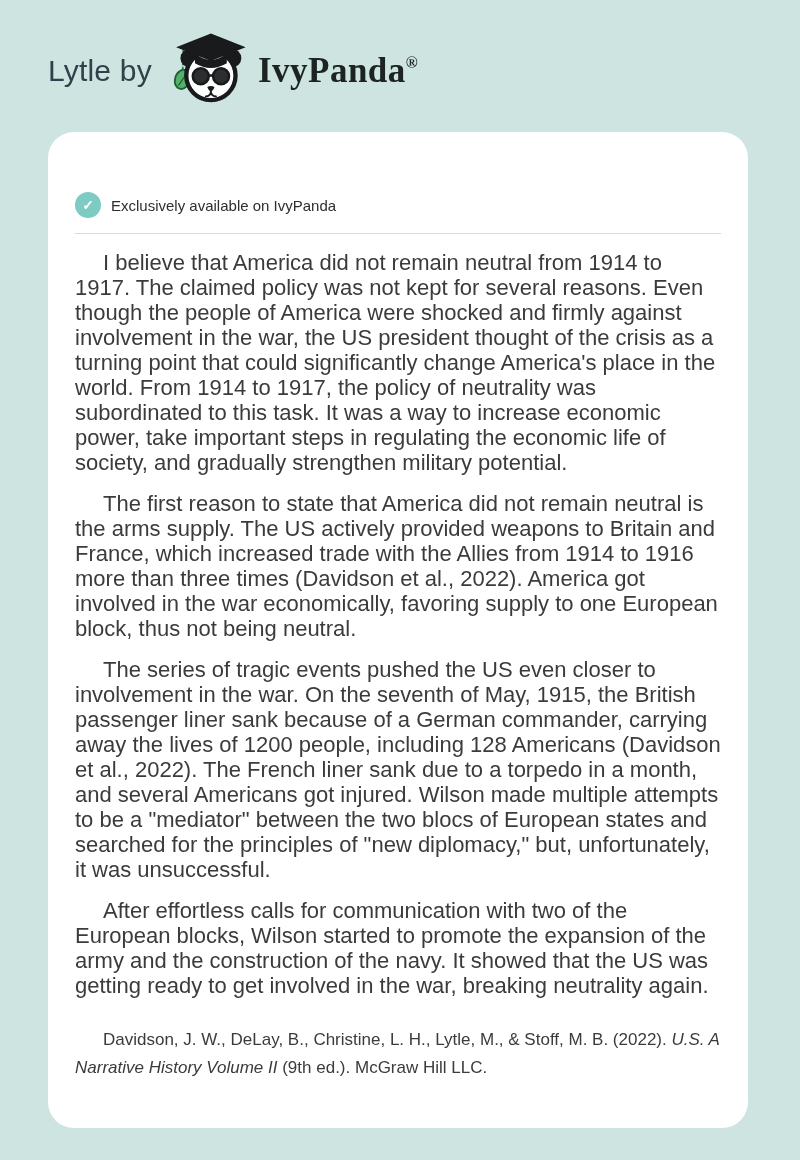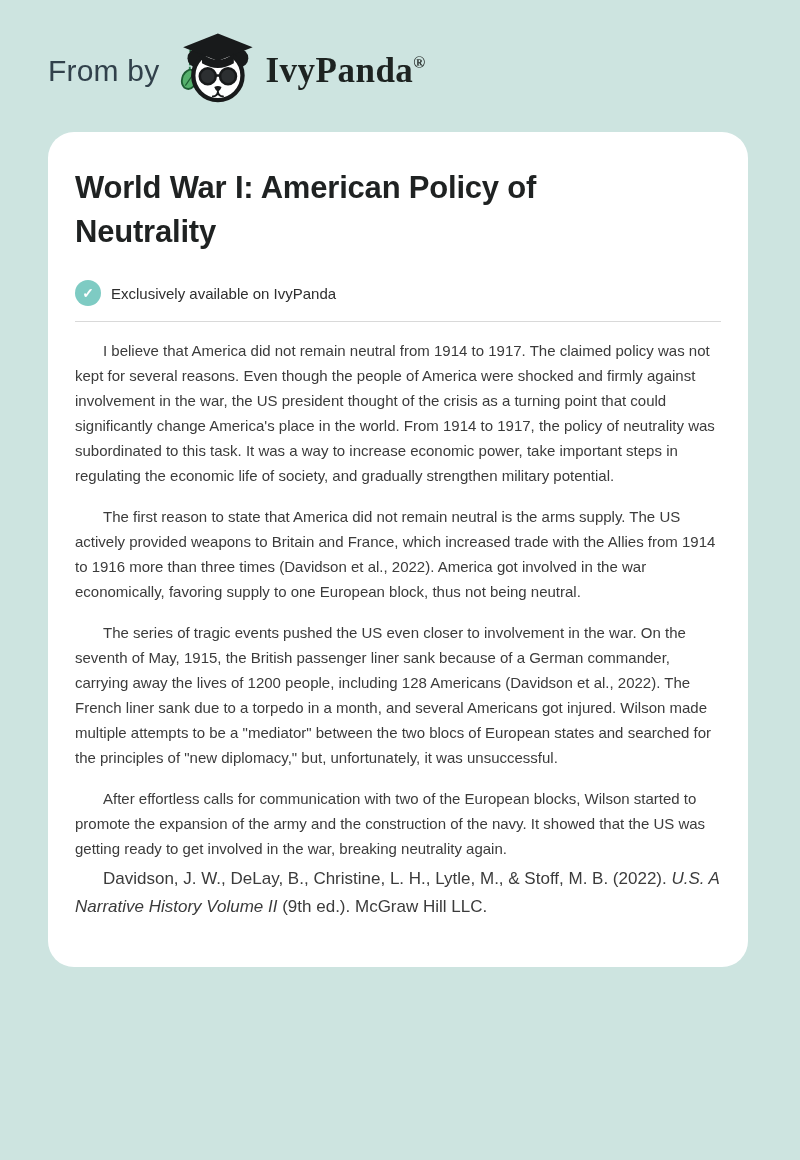--- a/index.html
+++ b/index.html
@@ -82,48 +82,48 @@
     font-size: 15px;
     font-weight: normal;
     color: #2e2e2e;
   }
   .divider {
     border: none;
     border-top: 1px solid #d9d9d9;
     margin: 15px 0 5px 0;
   }
   .essay-body p.body-para {
-    font-size: 15px;
+    font-size: 22px;
     line-height: 25px;
     color: #3b3b3b;
     text-indent: 28px;
     margin-top: 16px;
   }
   .refs-heading {
     font-size: 29px;
     font-weight: bold;
     color: #1f2222;
     margin: 30px 0 10px 0;
   }
   .citation {
     font-size: 17px;
     line-height: 28px;
     color: #3b3b3b;
     text-indent: 28px;
-    margin-top: 4px;
+    margin-top: 28px;
   }
   .citation .italic { font-style: italic; }
 </style>
 </head>
 <body>
 
 <div class="page">
 
   <div class="header">
-    <span class="prefix">From by</span>
+    <span class="prefix">Lytle by</span>
     <span class="logo-svg">
       <svg width="84" height="74" viewBox="0 0 116 102" aria-hidden="true">
 
         <line x1="24" y1="24" x2="23" y2="54" stroke="#2e7d4f" stroke-width="2.5" stroke-dasharray="4 2"></line>
 
         <path d="M23 52 C 12 56 9 70 16 77 C 25 82 34 73 31 60 C 29 54 25 51 23 52 Z" fill="#55b06c" stroke="#1d5e33" stroke-width="2.5"></path>
         <path d="M17 74 L28 58" stroke="#1d5e33" stroke-width="1.6" fill="none"></path>
 
         <circle cx="33" cy="36" r="13" fill="#181a1b"></circle>
         <circle cx="91" cy="36" r="13" fill="#181a1b"></circle>
@@ -140,21 +140,20 @@
         <path d="M57 76 Q62 73 67 76 Q64.5 82 62 82 Q59.5 82 57 76 Z" fill="#181a1b"></path>
 
         <path d="M62 82 Q62 88 55 89 M62 82 Q62 88 69 89" stroke="#181a1b" stroke-width="2.6" fill="none" stroke-linecap="round"></path>
       </svg>
     </span>
     <span class="brand-text"><span>IvyPanda</span><sup>®</sup></span>
   </div>
 
   <div class="card">
 
-    <h1 class="essay-title">World War I: American Policy of Neutrality</h1>
 
     <div class="badge-row">
       <span class="check-circle">✓</span>
       <span class="badge-label">Exclusively available on IvyPanda</span>
     </div>
 
     <hr class="divider">
 
     <div class="essay-body">
         <p class="body-para">I believe that America did not remain neutral from 1914 to 1917. The claimed policy was not kept for several reasons. Even though the people of America were shocked and firmly against involvement in the war, the US president thought of the crisis as a turning point that could significantly change America's place in the world. From 1914 to 1917, the policy of neutrality was subordinated to this task. It was a way to increase economic power, take important steps in regulating the economic life of society, and gradually strengthen military potential.</p>

